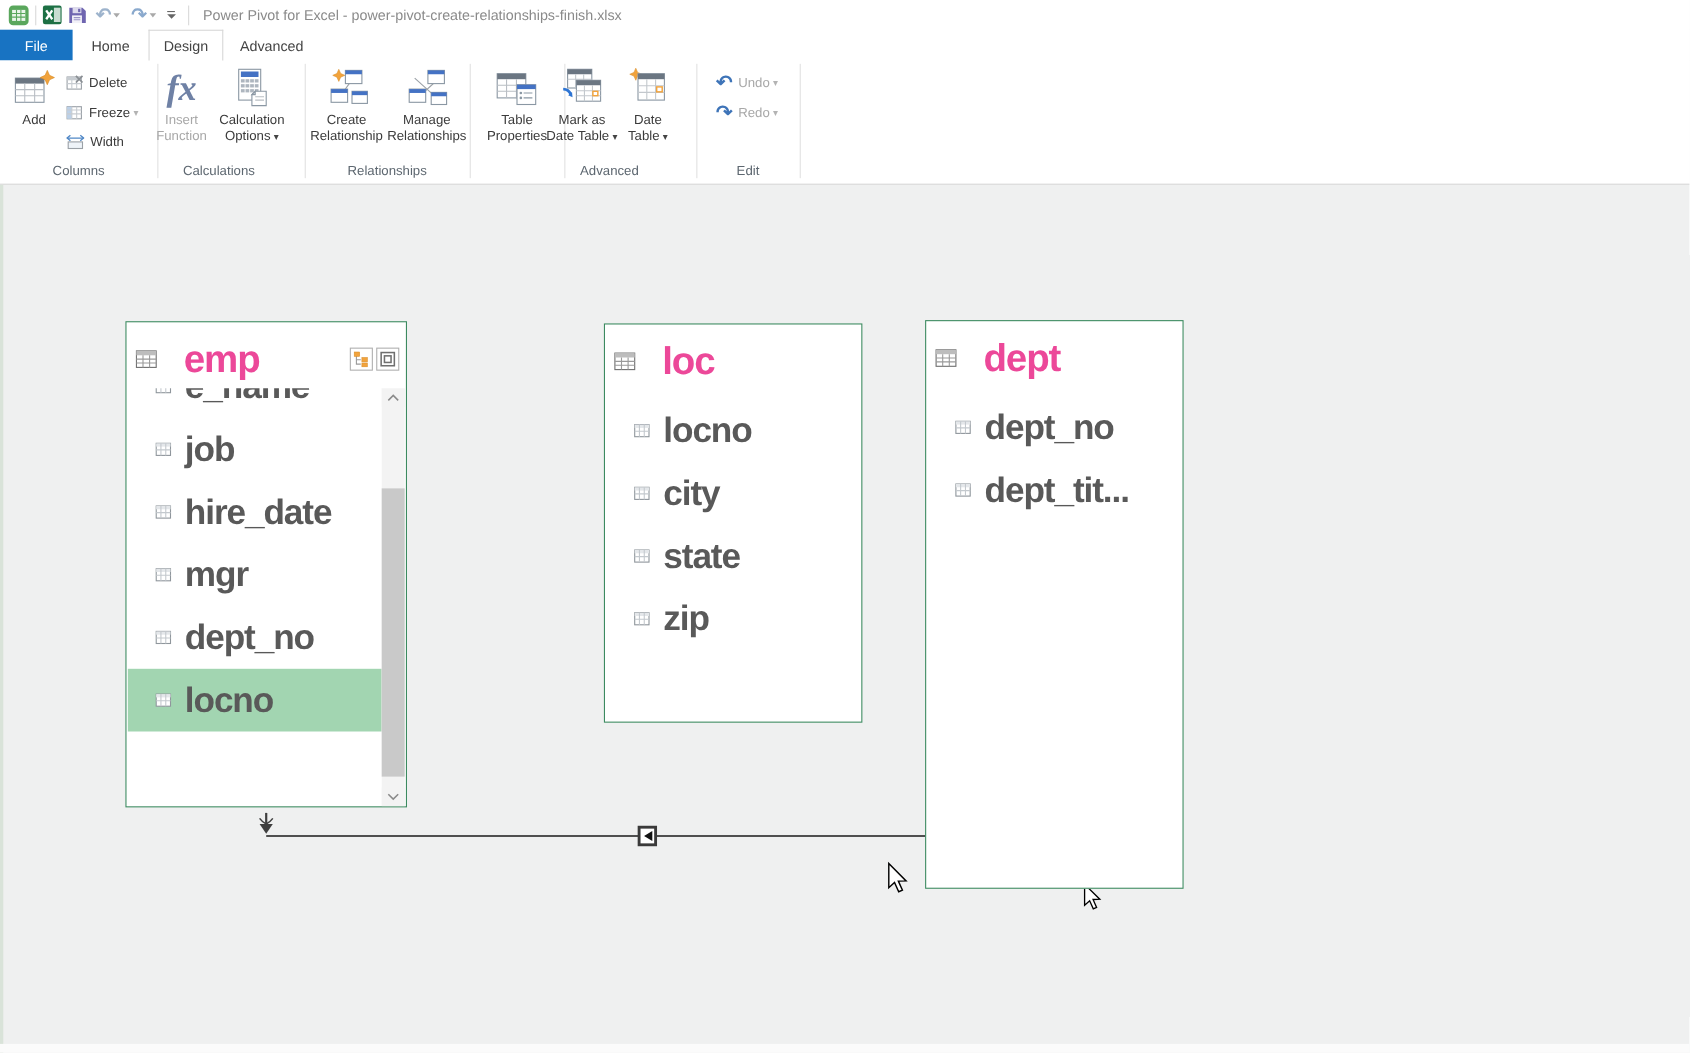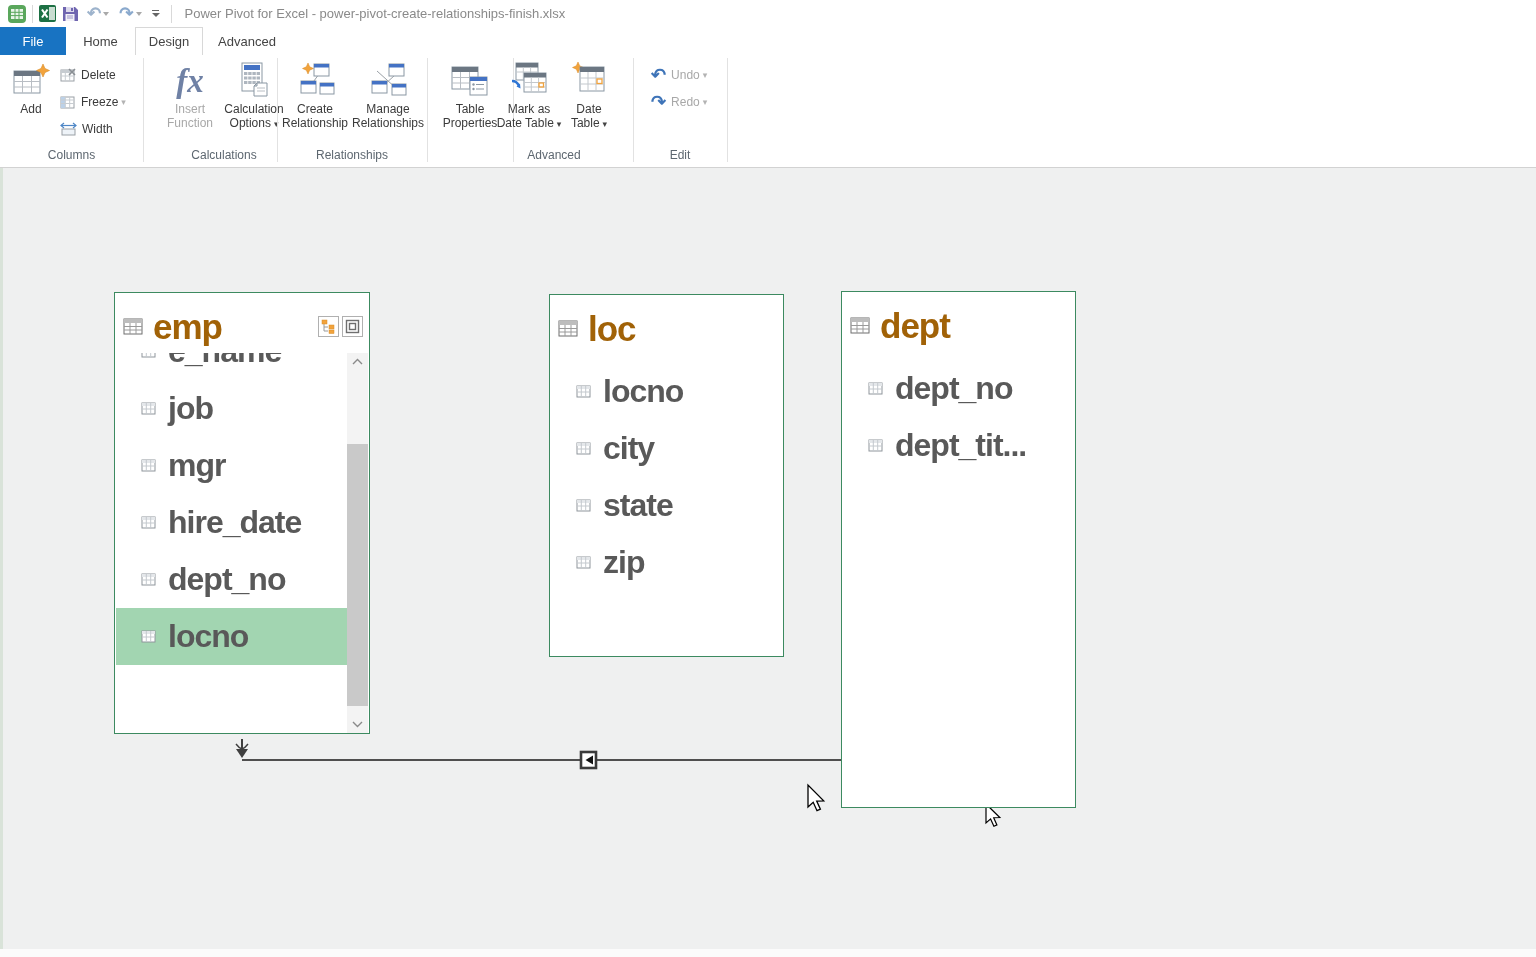--- a/index.html
+++ b/index.html
@@ -50,21 +50,21 @@
     font-size:33px; color:#6f81a5; line-height:36px; }
   .edit-arrow { font-size:18px; font-weight:bold; color:#3e74b8; line-height:18px; }
 
   
   .canvas { position:absolute; left:0; top:168px; width:1536px; height:789px; background:#eff0f0; }
   .canvas .left-strip { position:absolute; left:0; top:0; width:3px; height:100%; background:#d9e3d9; }
   .canvas .bottom-strip { position:absolute; left:0; bottom:0; width:100%; height:8px; background:#fbfbfb; }
 
   .tbl { position:absolute; background:#fff; border:1px solid #3c8a60; }
   .tbl-head { height:60px; display:flex; align-items:center; padding:8px 8px 0 8px; }
-  .tbl-name { color:#a16207; font-weight:bold; font-size:35px; margin-left:9px; letter-spacing:-1px; }
+  .tbl-name { color:#ec4899; font-weight:bold; font-size:35px; margin-left:23px; letter-spacing:-1px; }
   .corner-btns { position:absolute; top:23px; right:6px; display:flex; gap:3px; }
   .corner-btn { width:21px; height:21px; border:1px solid #b0b0b0; background:#fff;
     display:flex; align-items:center; justify-content:center; }
 
   .tbl-list { position:absolute; left:1px; right:1px; top:60px; bottom:0; overflow:hidden; }
   .frow { height:57px; display:flex; align-items:center; padding-left:25px; }
   .frow .flabel { color:#595959; font-weight:bold; font-size:32px; margin-left:11px; letter-spacing:-1px; white-space:nowrap; }
   .frow.cut { margin-top:-30px; }
   .frow.sel { background:#a2d5b1; }
   .with-sb .frow { margin-right:21px; }
@@ -164,21 +164,21 @@
             <rect x="2" y="7" width="13" height="6" fill="#eef3f8" stroke="#9aa0a6"></rect>
             <path d="M1 3.5h15" stroke="#4f87c6" stroke-width="1.2"></path>
             <path d="M4 1 L1 3.5 L4 6 M13 1 L16 3.5 L13 6" fill="none" stroke="#4f87c6" stroke-width="1.2"></path>
           </svg>
         <span class="slabel">Width</span>
       </div>
       <div class="gcaption">Columns</div>
     </div>
     <div class="rsep" style="left:143px"></div>
 
-    <div class="rgroup" style="left:157px;width:134px">
+    <div class="rgroup" style="left:132px;width:134px">
       <div class="bigbtn" style="left:5px;width:56px">
         <span class="bicon fx-glyph">fx</span>
         <span class="blabel disabled-label">
           <span>Insert</span><br><span>Function</span>
         </span>
       </div>
       <div class="bigbtn" style="left:63px;width:68px">
         <span class="bicon">
           <svg width="34" height="38" viewBox="0 0 34 38">
               <rect x="5" y="2" width="20" height="28" fill="#fff" stroke="#8a97a3"></rect>
@@ -391,29 +391,29 @@
               <path d="M1 8h13M5.3 2v11M9.7 2v11" stroke="#c4c9ce"></path>
             </svg>
           <span class="flabel">job</span>
         </div>
         <div class="frow">
           <svg width="16" height="15" viewBox="0 0 16 15">
               <rect x="1" y="2" width="13" height="11" fill="#fff" stroke="#8f969c"></rect>
               <rect x="1" y="2" width="13" height="3" fill="#e4e7ea"></rect>
               <path d="M1 8h13M5.3 2v11M9.7 2v11" stroke="#c4c9ce"></path>
             </svg>
+          <span class="flabel">hire_date</span>
+        </div>
+        <div class="frow">
+          <svg width="16" height="15" viewBox="0 0 16 15">
+              <rect x="1" y="2" width="13" height="11" fill="#fff" stroke="#8f969c"></rect>
+              <rect x="1" y="2" width="13" height="3" fill="#e4e7ea"></rect>
+              <path d="M1 8h13M5.3 2v11M9.7 2v11" stroke="#c4c9ce"></path>
+            </svg>
           <span class="flabel">mgr</span>
-        </div>
-        <div class="frow">
-          <svg width="16" height="15" viewBox="0 0 16 15">
-              <rect x="1" y="2" width="13" height="11" fill="#fff" stroke="#8f969c"></rect>
-              <rect x="1" y="2" width="13" height="3" fill="#e4e7ea"></rect>
-              <path d="M1 8h13M5.3 2v11M9.7 2v11" stroke="#c4c9ce"></path>
-            </svg>
-          <span class="flabel">hire_date</span>
         </div>
         <div class="frow">
           <svg width="16" height="15" viewBox="0 0 16 15">
               <rect x="1" y="2" width="13" height="11" fill="#fff" stroke="#8f969c"></rect>
               <rect x="1" y="2" width="13" height="3" fill="#e4e7ea"></rect>
               <path d="M1 8h13M5.3 2v11M9.7 2v11" stroke="#c4c9ce"></path>
             </svg>
           <span class="flabel">dept_no</span>
         </div>
         <div class="frow sel">

